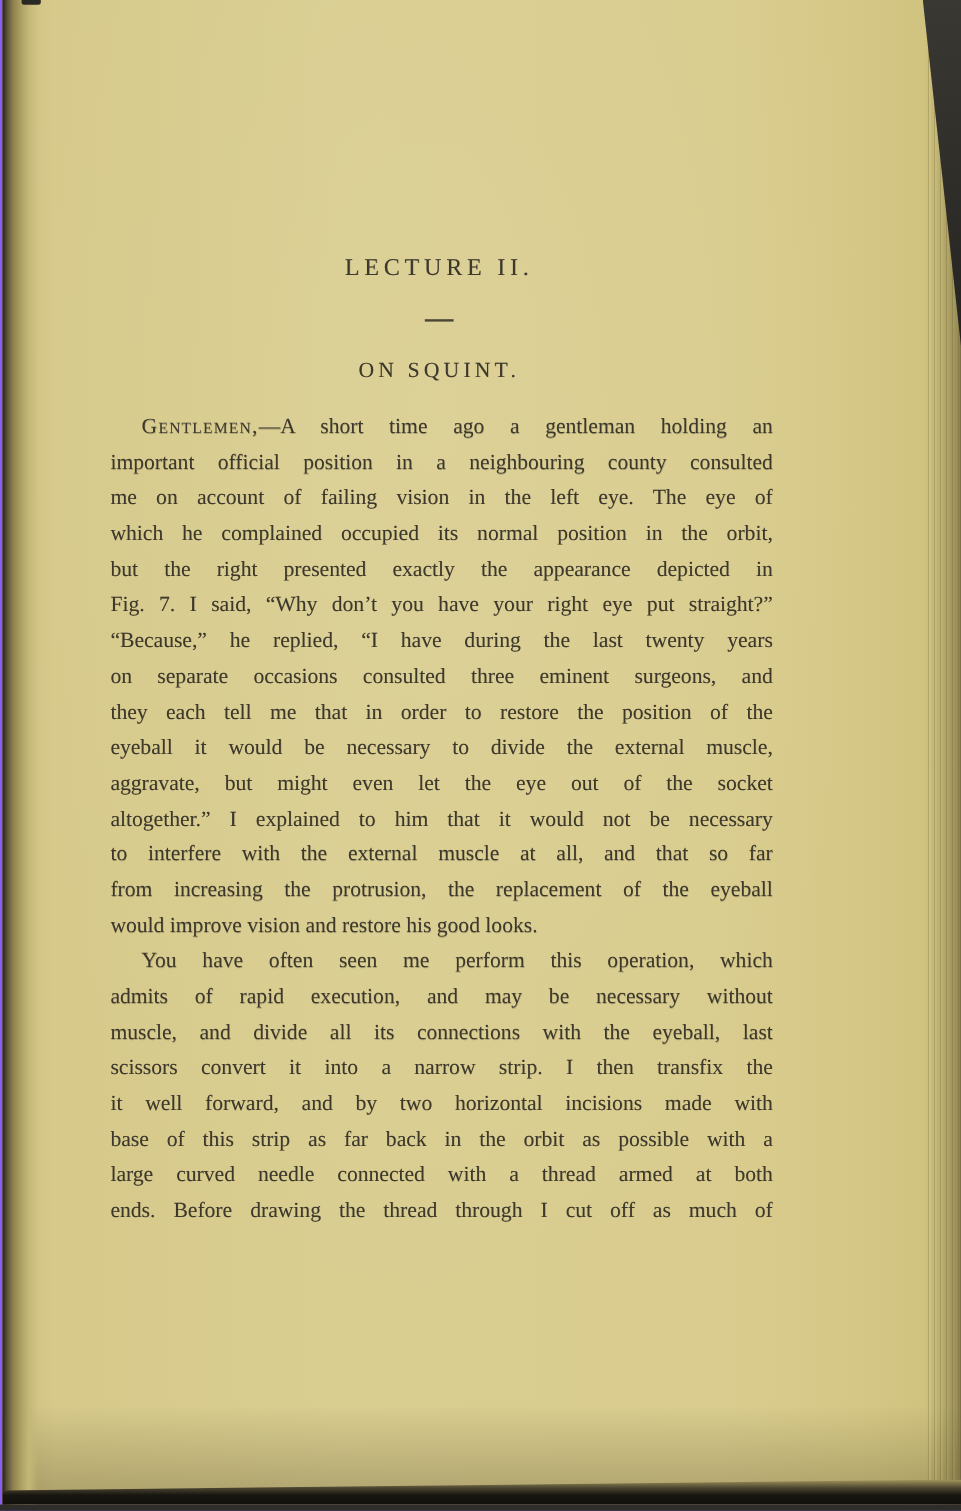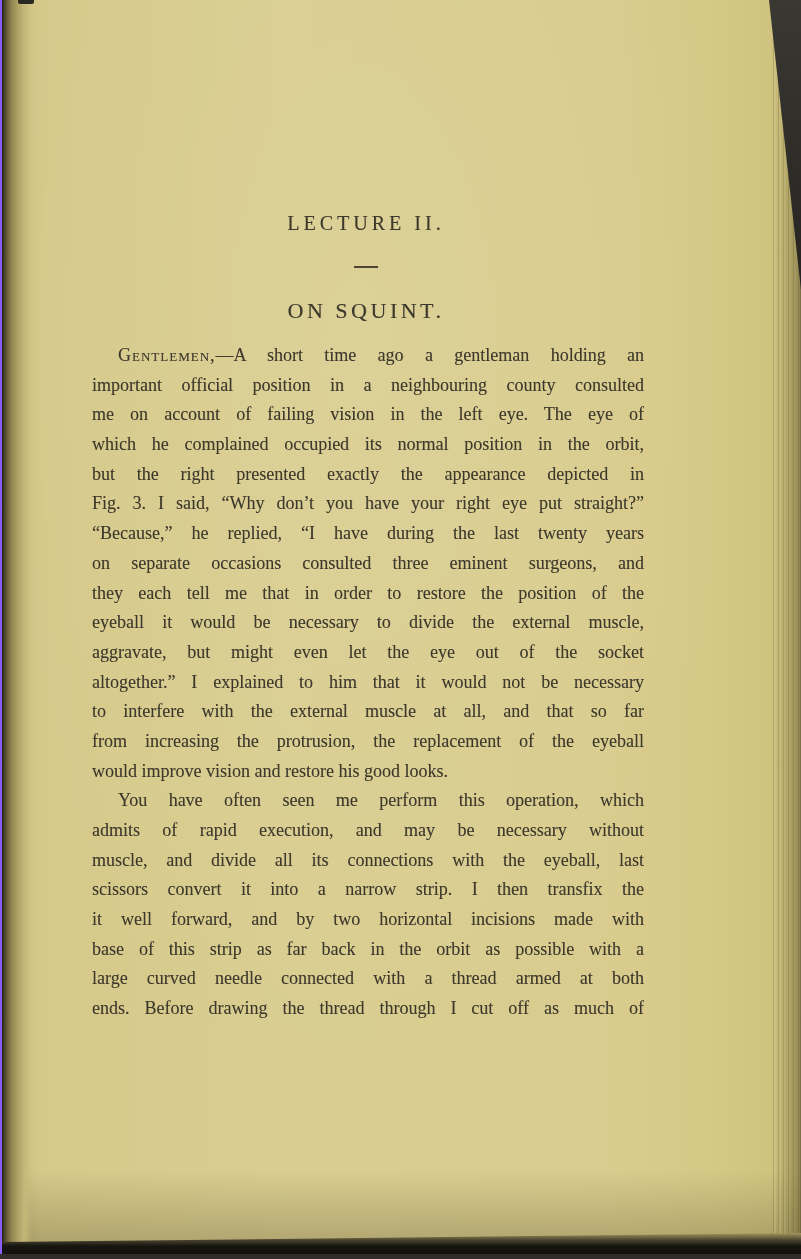--- a/index.html
+++ b/index.html
@@ -44,21 +44,21 @@
     text-align:center;color:#3e392d;
   }
   .lecture-heading{
     margin:0;font-size:20px;font-weight:normal;letter-spacing:4px;
     text-shadow:0.3px 0.3px 0 rgba(62,57,45,0.35);
   }
   .heading-divider{
     width:24px;height:2px;background:#4c4634;margin:31px auto 0 auto;
   }
   .section-heading{
-    margin:30px 0 0 0;font-size:22px;font-weight:normal;letter-spacing:3.5px;
+    margin:30px 0 0 0;font-size:18px;font-weight:normal;letter-spacing:3.5px;
     text-shadow:0.3px 0.3px 0 rgba(62,57,45,0.35);
   }
   .text-block{
     position:absolute;left:90px;top:341px;width:552px;color:#3d382c;
   }
   .text-line{
     height:29.7px;line-height:29.7px;font-size:18px;
     text-align:justify;text-align-last:justify;overflow:hidden;
     text-shadow:0.3px 0.3px 0 rgba(61,56,44,0.30);
   }
@@ -81,21 +81,21 @@
       <div class="heading-divider"></div>
       <h2 class="section-heading">ON SQUINT.</h2>
     </div>
 
     <div class="text-block">
         <div class="text-line indent"><span class="smallcaps">Gentlemen,</span><span>—A short time ago a gentleman holding an</span></div>
         <div class="text-line">important official position in a neighbouring county consulted</div>
         <div class="text-line">me on account of failing vision in the left eye. The eye of</div>
         <div class="text-line">which he complained occupied its normal position in the orbit,</div>
         <div class="text-line">but the right presented exactly the appearance depicted in</div>
-        <div class="text-line">Fig. 3. I said, “Why don’t you have your right eye put straight?”</div>
+        <div class="text-line">Fig. 7. I said, “Why don’t you have your right eye put straight?”</div>
         <div class="text-line">“Because,” he replied, “I have during the last twenty years</div>
         <div class="text-line">on separate occasions consulted three eminent surgeons, and</div>
         <div class="text-line">they each tell me that in order to restore the position of the</div>
         <div class="text-line">eyeball it would be necessary to divide the external muscle,</div>
         <div class="text-line">aggravate, but might even let the eye out of the socket</div>
         <div class="text-line">altogether.” I explained to him that it would not be necessary</div>
         <div class="text-line">to interfere with the external muscle at all, and that so far</div>
         <div class="text-line">from increasing the protrusion, the replacement of the eyeball</div>
         <div class="text-line para-end">would improve vision and restore his good looks.</div>
         <div class="text-line indent">You have often seen me perform this operation, which</div>

